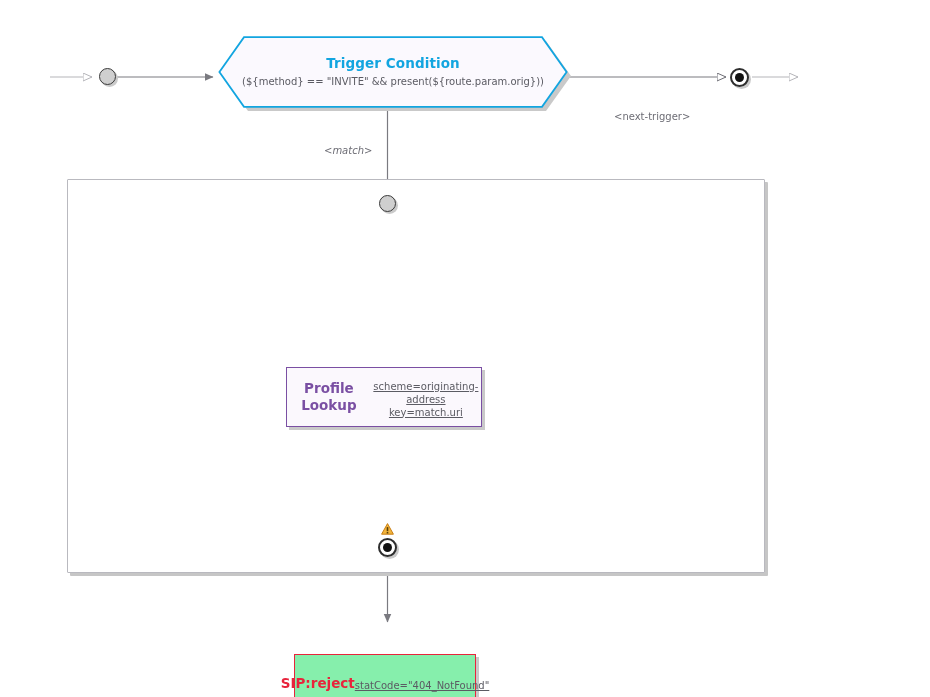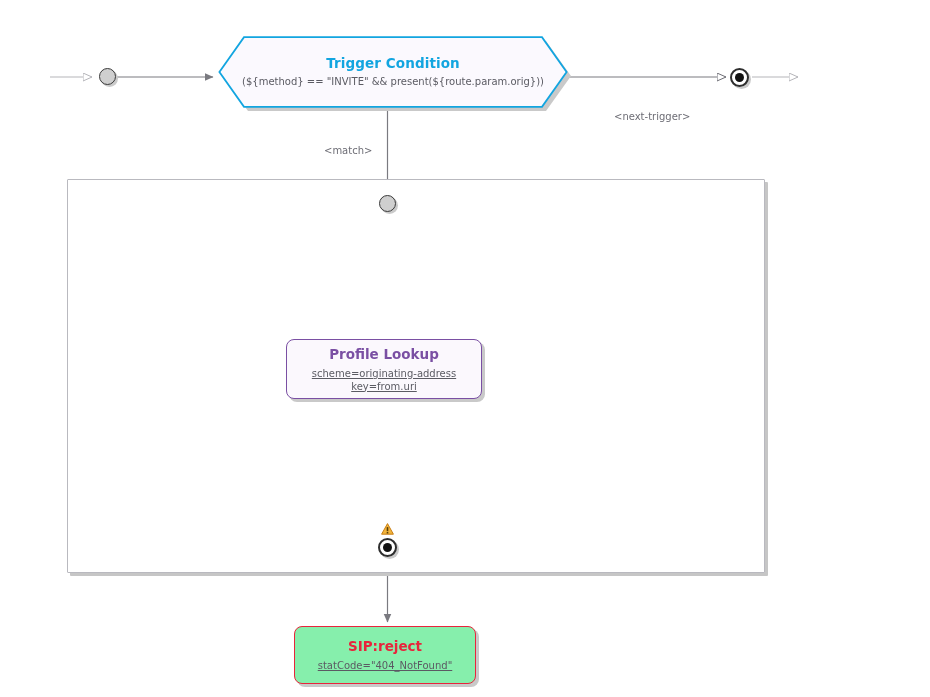--- a/index.html
+++ b/index.html
@@ -87,27 +87,28 @@
   .sub-trigger {
     color: #5b5b63;
     font-size: 10px;
     line-height: 14px;
     margin-top: 3px;
     white-space: nowrap;
   }
 
   
   .rbox {
-    border-radius: 8px;
+    border-radius: 0;
     display: flex;
-    flex-direction: column;
+    flex-direction: row;
     align-items: center;
     justify-content: center;
     text-align: center;
     box-shadow: 3px 3px 0 0 #c9c9c9;
+    margin-top: 28px;
   }
   .rbox .rtitle {
     font-size: 13.5px;
     font-weight: bold;
     line-height: 17px;
   }
   .rbox .rsub {
     font-size: 10px;
     line-height: 13px;
     color: #5b5b63;
@@ -179,21 +180,21 @@
   }
 
   
   .elabel {
     position: absolute;
     color: #6d6d75;
     font-size: 10px;
     line-height: 13px;
     white-space: nowrap;
   }
-  .lbl-match { left: 324px; top: 144px; }
+  .lbl-match { left: 324px; top: 144px; font-style: italic; }
   .lbl-next  { left: 614px; top: 110px; text-align: center; }
 </style>
 </head>
 <body>
 
 <div id="canvas">
 
   <svg class="layer-svg" viewBox="0 0 930 697" xmlns="http://www.w3.org/2000/svg">
     <defs>
       <marker id="arrowOpen" markerWidth="10" markerHeight="10" refX="9" refY="4" orient="auto" markerUnits="userSpaceOnUse">
@@ -260,21 +261,21 @@
   <div class="node circ circ-end n-end-right">
     <span class="inner"></span>
   </div>
 
   <div class="node circ circ-start n-start-mid"></div>
 
   <div class="node rbox node-profile">
     <div class="rtitle">Profile Lookup</div>
     <div class="rsub">
       <div>scheme=originating-address</div>
-      <div>key=from.uri</div>
+      <div>key=match.uri</div>
     </div>
   </div>
 
   <svg class="warn" viewBox="0 0 13 12" xmlns="http://www.w3.org/2000/svg">
     <path d="M6.5,0.6 L12.4,11.2 L0.6,11.2 Z" fill="#f2b53c" stroke="#c87d13" stroke-width="1"></path>
     <rect x="5.7" y="4.1" width="1.6" height="4.1" fill="#5a3d07"></rect>
     <rect x="5.7" y="9.0" width="1.6" height="1.5" fill="#5a3d07"></rect>
   </svg>
 
   <div class="node circ circ-end n-end-mid">

